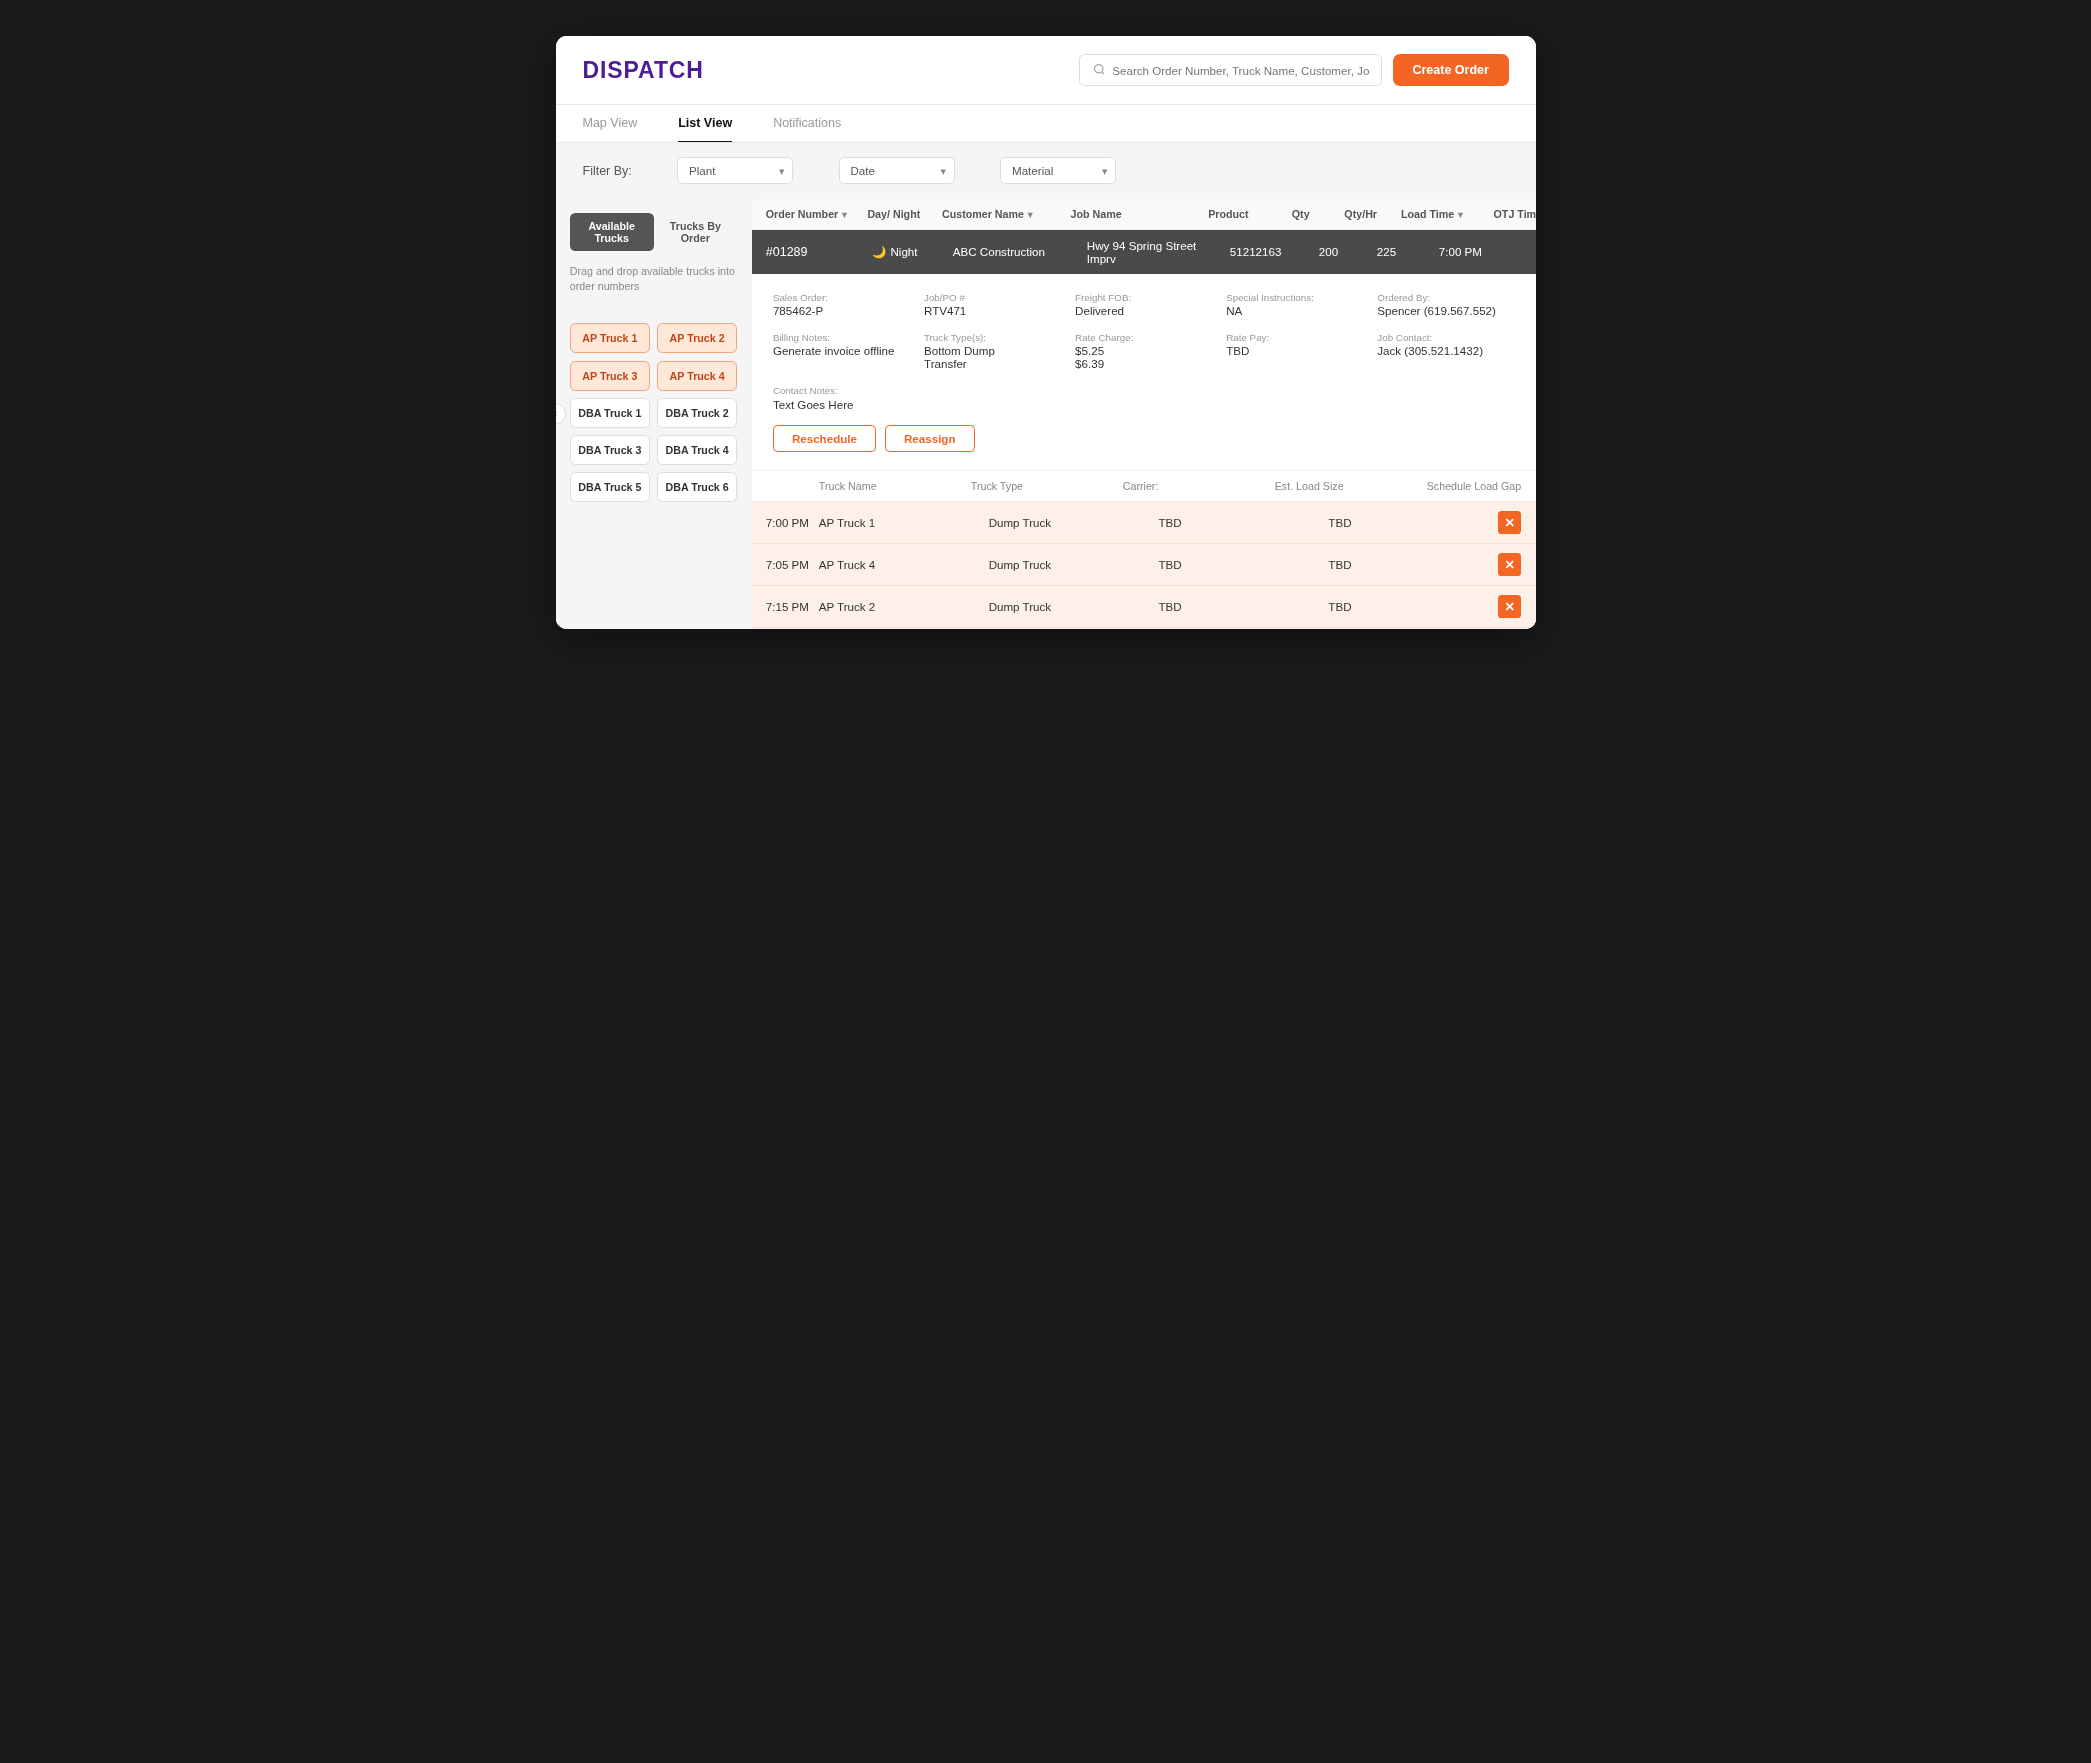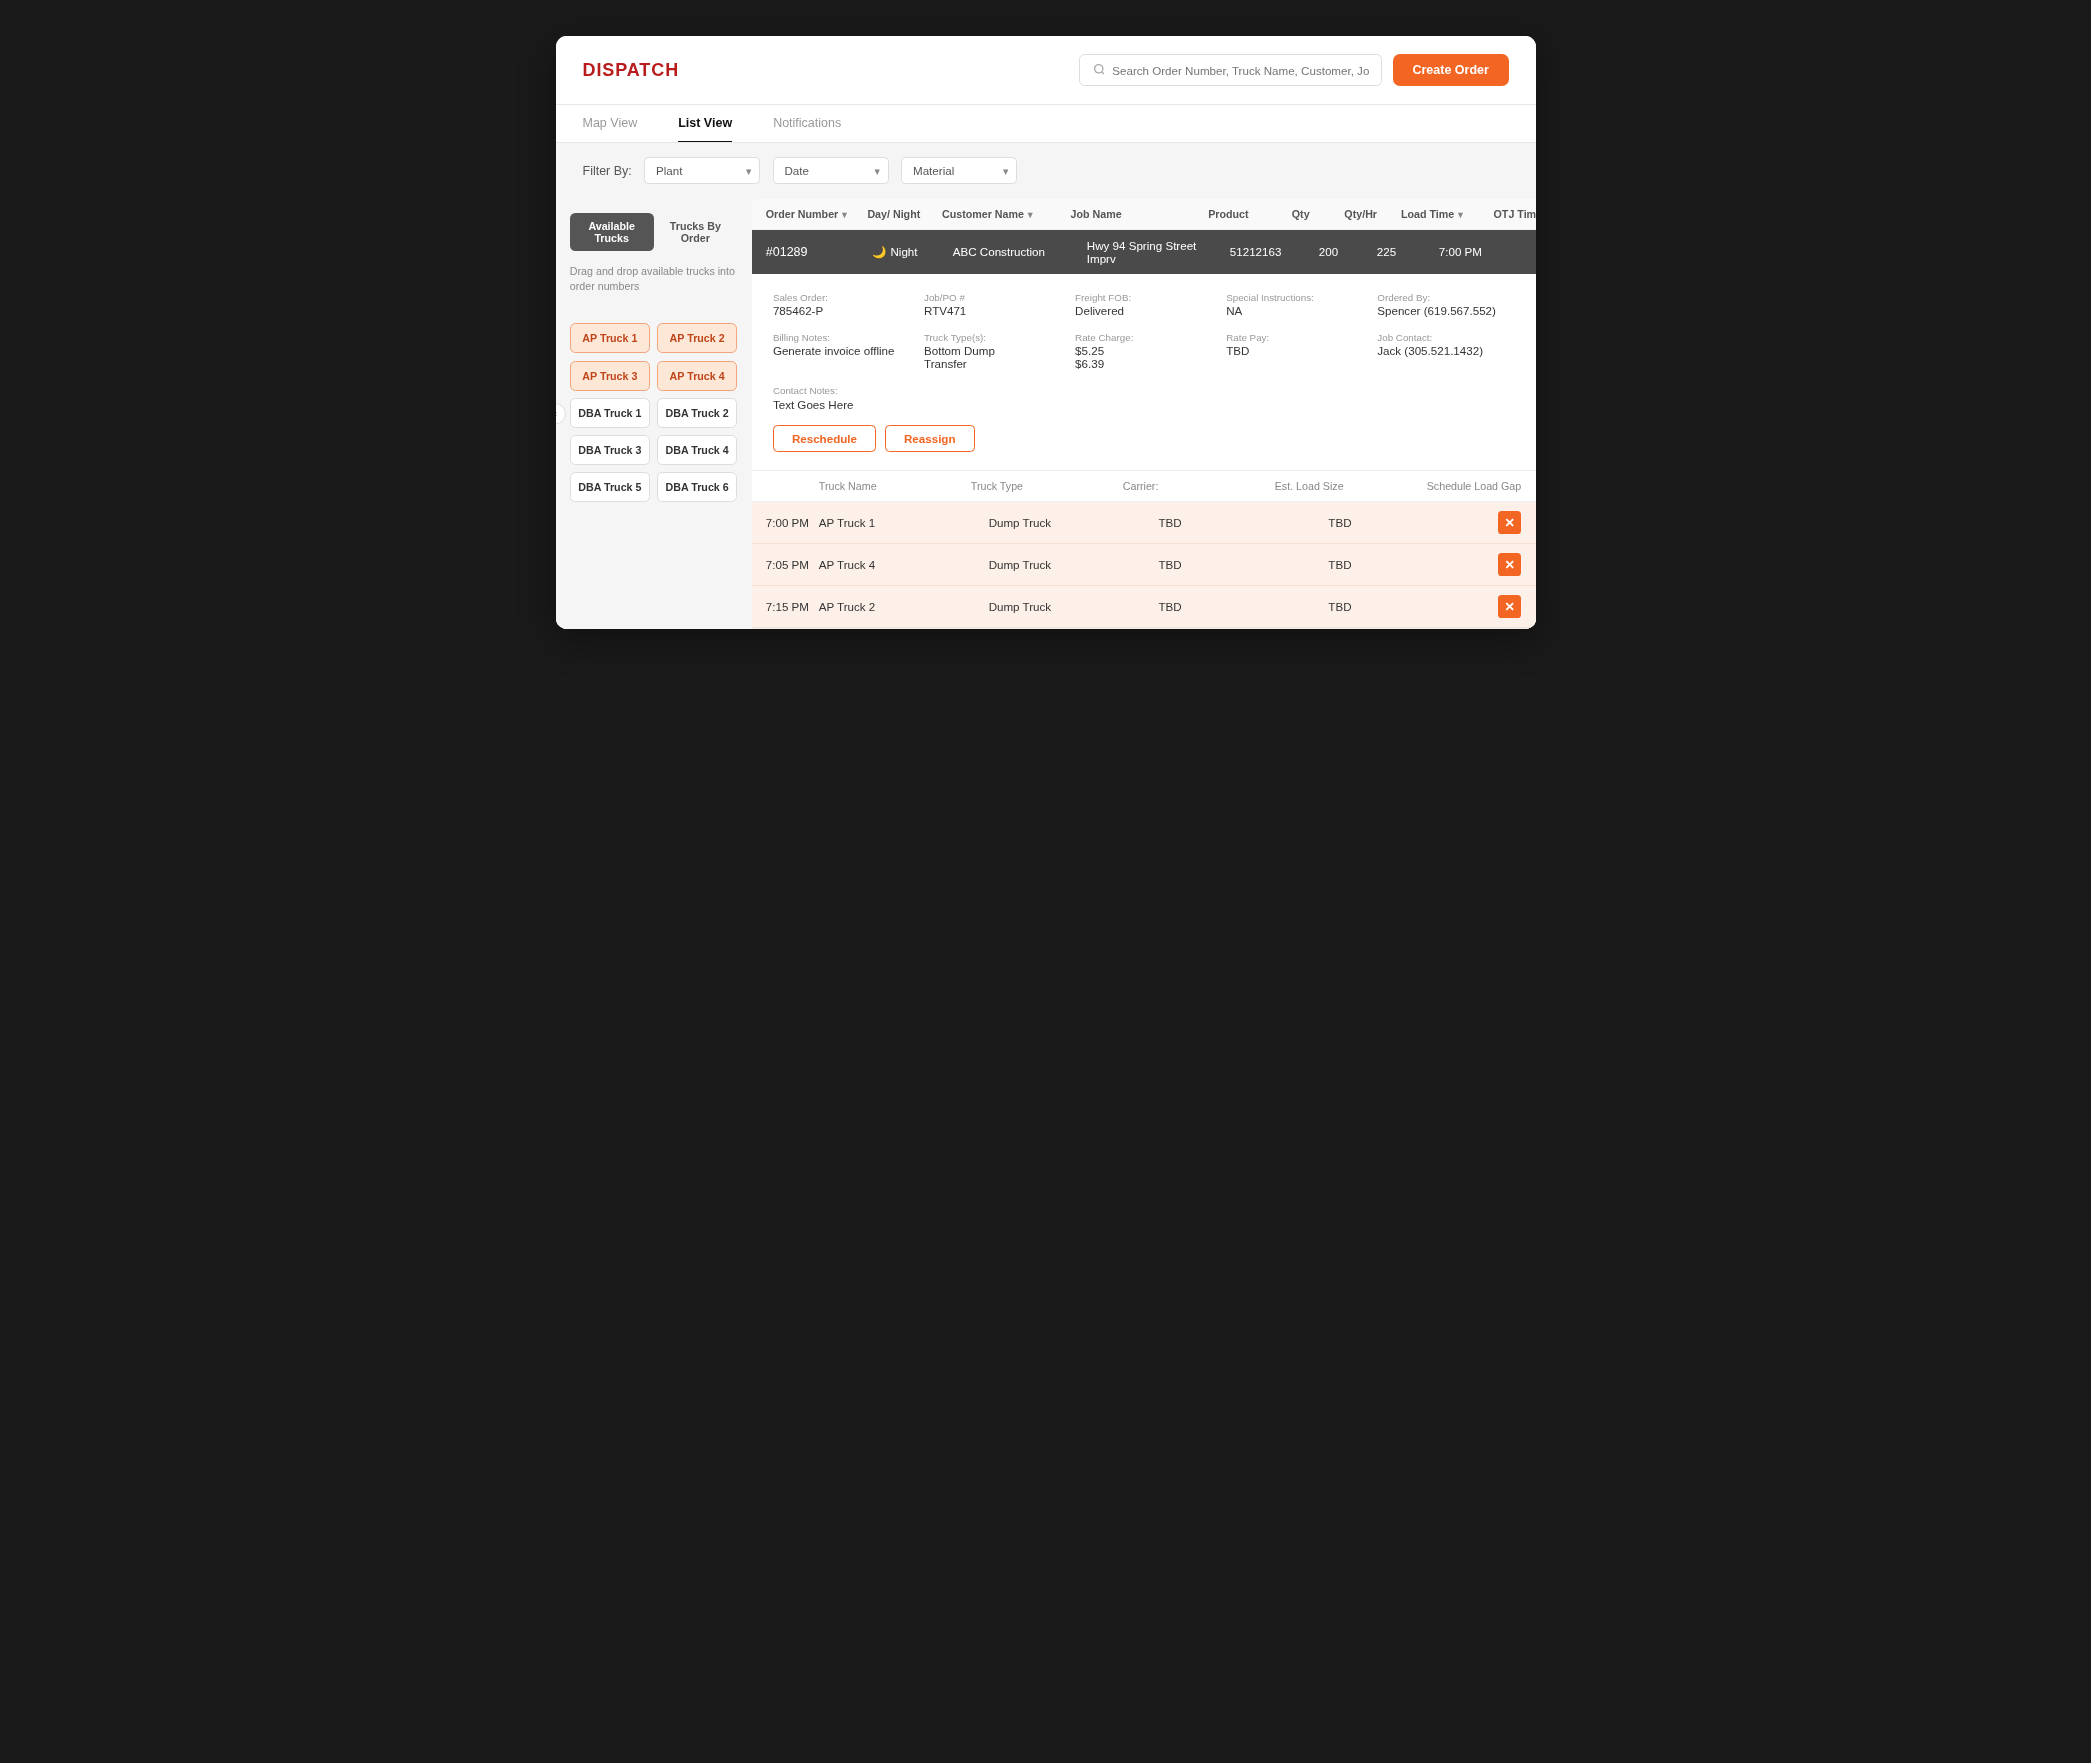--- a/index.html
+++ b/index.html
@@ -23,24 +23,24 @@
     
     .header {
       background: #fff;
       padding: 18px 27px;
       display: flex;
       align-items: center;
       justify-content: space-between;
       border-bottom: 0.9px solid #e8e8e8;
     }
     .header-title {
-      font-size: 18px;
+      font-size: 23px;
       font-weight: 900;
       letter-spacing: 0.9px;
-      color: #b91c1c;
+      color: #4c1d95;
     }
     .header-right {
       display: flex;
       align-items: center;
       gap: 10.7px;
     }
     .search-box {
       display: flex;
       align-items: center;
       border: 0.9px solid #ddd;
@@ -109,20 +109,21 @@
       background: #fff;
       border: 0.9px solid #ddd;
       border-radius: 4.5px;
       padding: 6.2px 25px 6.2px 10.7px;
       font-size: 11.6px;
       color: #555;
       appearance: none;
       cursor: pointer;
       min-width: 116px;
       position: relative;
+      margin-left: 33px;
     }
     .select-wrapper {
       position: relative;
       display: inline-block;
     }
     .select-wrapper::after {
       content: '▾';
       position: absolute;
       right: 9px;
       top: 50%;

